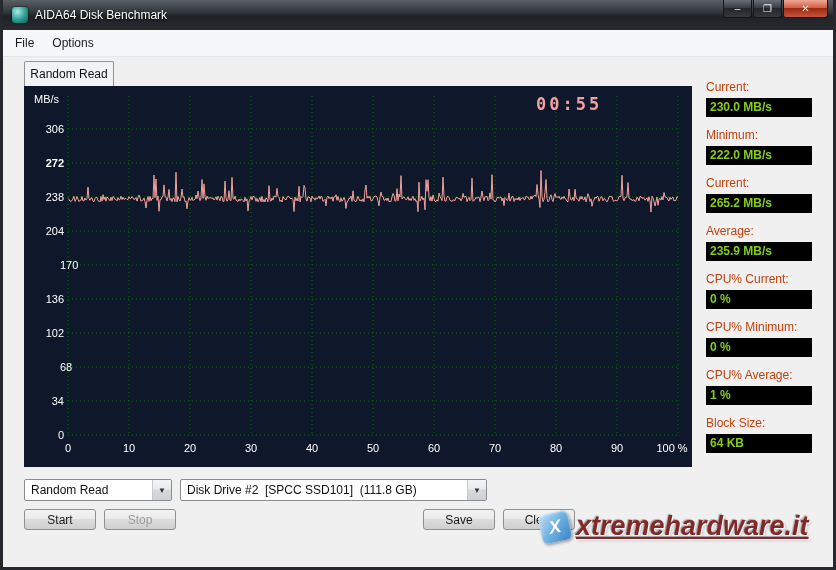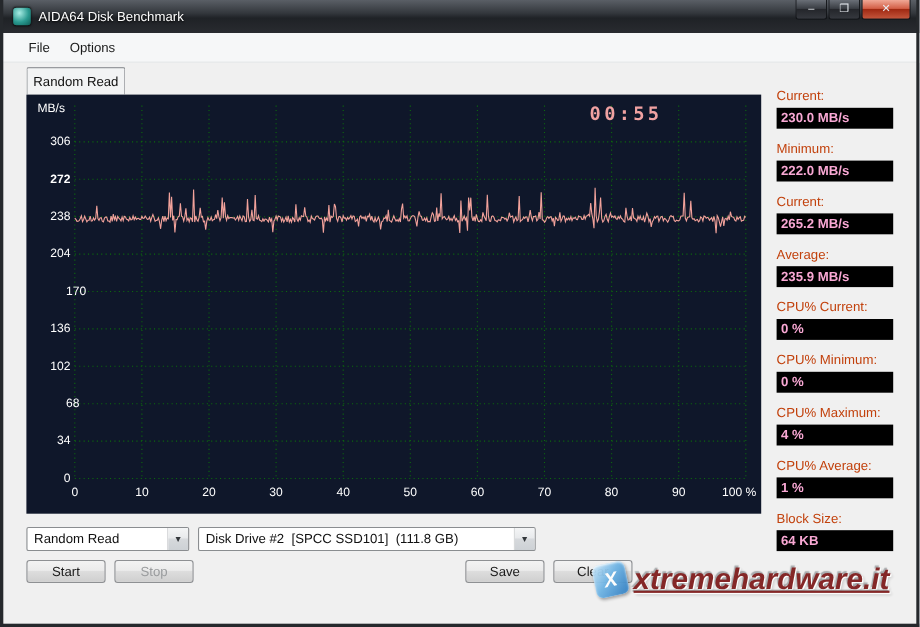--- a/index.html
+++ b/index.html
@@ -32,21 +32,21 @@
     background: linear-gradient(#6a6f77, #3a3e44 45%, #24262b 50%, #35383e);
     color: #e8ecf0; font-size: 10px; line-height: 1;
     display: flex; align-items: center; justify-content: center;
   }
   .winbtn.close { min-width: 45px; background: linear-gradient(#f0a896, #d35f47 45%, #a02912 50%, #c4563c); }
 
   
   .menubar {
     position: absolute; left: 0; top: 30px; width: 100%; height: 27px;
     background: #f6f7f8; border-bottom: 1px solid #e3e5e7;
-    display: flex; align-items: center; padding-left: 17px; z-index: 5;
+    display: flex; align-items: center; padding-left: 6px; z-index: 5;
   }
   .menu-item { font-size: 12px; color: #1a1a1a; padding: 4px 9px; cursor: default; }
 
   
   .tab {
     position: absolute; left: 24px; top: 61px; width: 90px; height: 25px;
     background: #f2f3f4; border: 1px solid #8f9296; border-bottom: none;
     border-radius: 2px 2px 0 0; font-size: 12px; color: #111;
     display: flex; align-items: center; justify-content: center;
   }
@@ -63,21 +63,21 @@
   #y-labels, #x-labels { position: absolute; inset: 0; pointer-events: none; }
   .y-tick { position: absolute; left: 0; width: 40px; text-align: right; color: #fff; font-size: 11px; line-height: 14px; }
   .x-tick { position: absolute; top: 356px; width: 40px; text-align: center; color: #fff; font-size: 11px; }
 
   
   .stats { position: absolute; left: 706px; top: 80px; width: 106px; }
   .stat-group { margin-bottom: 11px; }
   .stat-group.gap { margin-top: 10px; }
   .stat-label { display: block; font-size: 12px; color: #c2410c; margin-bottom: 4px; line-height: 14px; }
   .stat-value {
-    width: 106px; height: 19px; background: #000; color: #f9a8d4;
+    width: 106px; height: 19px; background: #000; color: #84cc16;
     font-size: 12px; font-weight: bold; line-height: 19px; padding-left: 4px;
   }
 
   
   .combo {
     position: absolute; height: 22px; background: #fff;
     border: 1px solid #8a8d90; border-radius: 2px;
     display: flex; align-items: center; cursor: default;
   }
   .combo1 { left: 24px; top: 479px; width: 148px; }
@@ -225,24 +225,20 @@
     </div>
     <div class="stat-group gap">
       <span class="stat-label">CPU% Current:</span>
       <div class="stat-value">0 %</div>
     </div>
     <div class="stat-group">
       <span class="stat-label">CPU% Minimum:</span>
       <div class="stat-value">0 %</div>
     </div>
     <div class="stat-group">
-      <span class="stat-label">CPU% Maximum:</span>
-      <div class="stat-value">4 %</div>
-    </div>
-    <div class="stat-group">
       <span class="stat-label">CPU% Average:</span>
       <div class="stat-value">1 %</div>
     </div>
     <div class="stat-group">
       <span class="stat-label">Block Size:</span>
       <div class="stat-value">64 KB</div>
     </div>
   </div>
 
   <div class="combo combo1">

